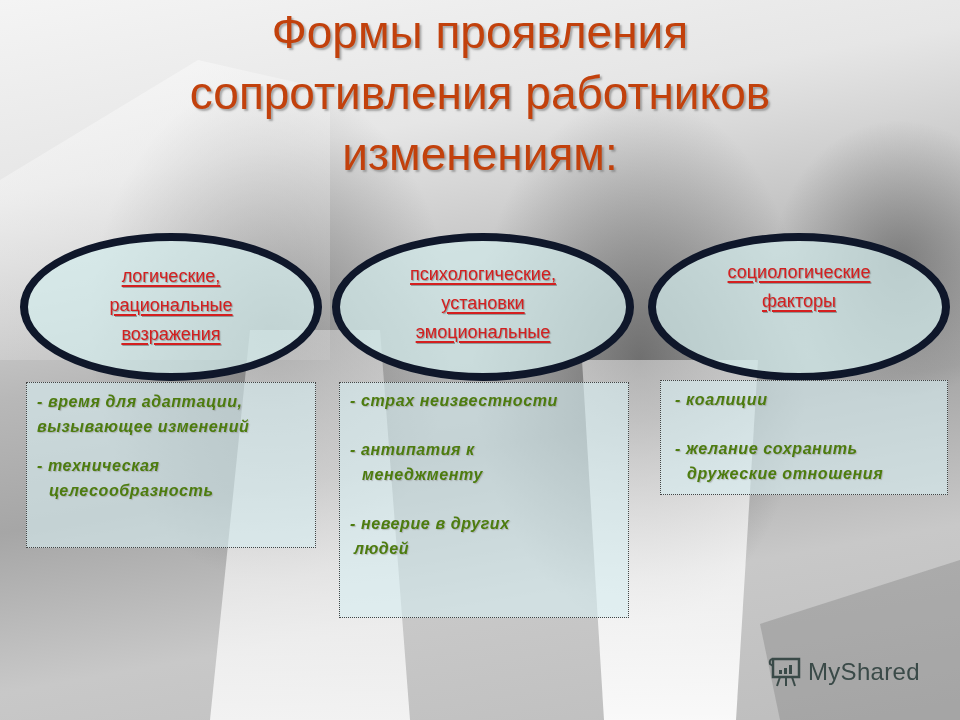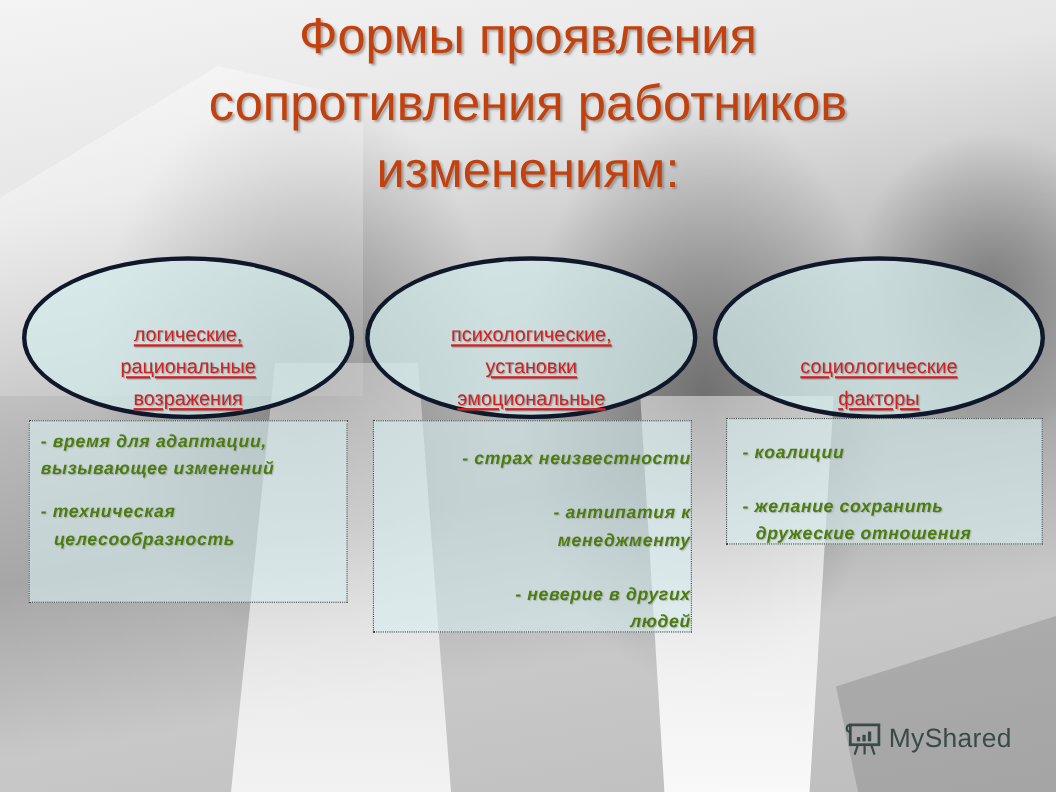--- a/index.html
+++ b/index.html
@@ -40,23 +40,23 @@
     .title {
       position: absolute; left: 0; top: 0; width: 960px; text-align: center;
       color: #c2410c; font-size: 46px; line-height: 61px;
       text-shadow: 2px 2px 2px rgba(120,120,120,0.6);
       padding-top: 2px;
     }
     .title div { white-space: nowrap; }
     .title .l2 { padding-left: 0px; }
 
     .ellipse {
-      position: absolute; border: 4px solid #0f172a; border-radius: 50%;
+      position: absolute; border: 8px solid #0f172a; border-radius: 50%;
       background: rgba(210, 235, 235, 0.72);
-      display: flex; flex-direction: column; align-items: center; justify-content: flex-end;
+      display: flex; flex-direction: column; align-items: center; justify-content: center;
       box-sizing: border-box;
     }
     .ellipse .lbl {
       color: #d41f1f; font-size: 18px; line-height: 29px;
       text-decoration: underline; text-decoration-thickness: 2px; text-underline-offset: 3px;
       text-shadow: 1px 1px 1px rgba(90,90,90,0.5);
       white-space: nowrap;
     }
     #e1 { left: 20px; top: 233px; width: 302px; height: 148px; }
     #e2 { left: 332px; top: 233px; width: 302px; height: 148px; }
@@ -69,23 +69,23 @@
       position: absolute; border: 1px dotted #444;
       background: rgba(215, 238, 240, 0.62);
       box-sizing: border-box;
       color: #4d7c0f; font-style: italic; font-weight: bold;
       font-size: 16px; line-height: 25px; letter-spacing: 0.6px;
       text-shadow: 1px 1px 1px rgba(140,140,140,0.5);
     }
     .box .item { margin-bottom: 14px; white-space: nowrap; }
     .box .item .cont { padding-left: 12px; }
     #b1 { left: 26px; top: 382px; width: 290px; height: 166px; padding: 6px 0 0 10px; }
-    #b2 { left: 339px; top: 382px; width: 290px; height: 193px; padding: 22px 0 0 10px; text-align: right; }
+    #b2 { left: 339px; top: 382px; width: 290px; height: 236px; padding: 5px 0 0 10px; }
     #b2 .item { margin-bottom: 24px; }
-    #b3 { left: 660px; top: 380px; width: 288px; height: 115px; padding: 18px 0 0 14px; }
+    #b3 { left: 660px; top: 380px; width: 288px; height: 115px; padding: 6px 0 0 14px; }
     #b3 .item { margin-bottom: 24px; }
 
     .watermark {
       position: absolute; left: 768px; top: 656px; display: flex; align-items: center; gap: 6px;
       color: #3a4a48; font-size: 24px; letter-spacing: 0.3px;
     }
     .watermark svg { display: block; }
   </style>
 </head>
 <body>

